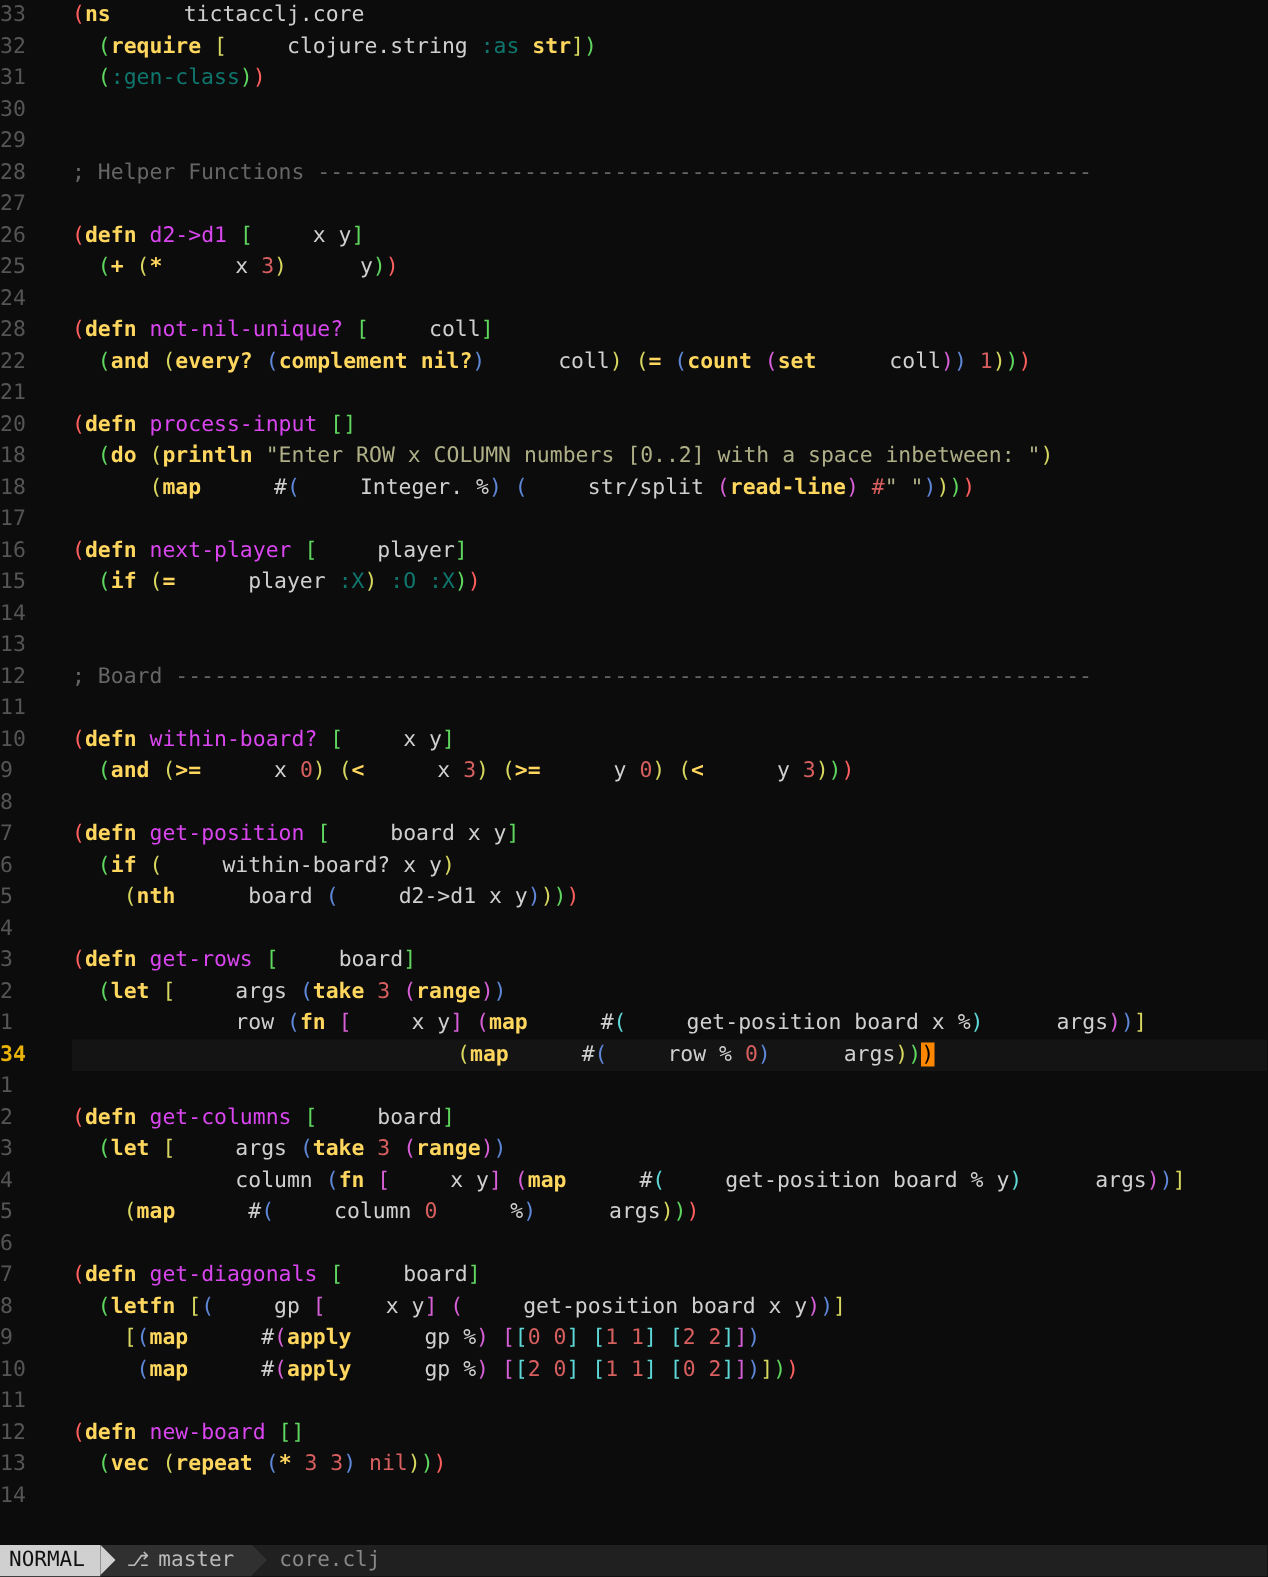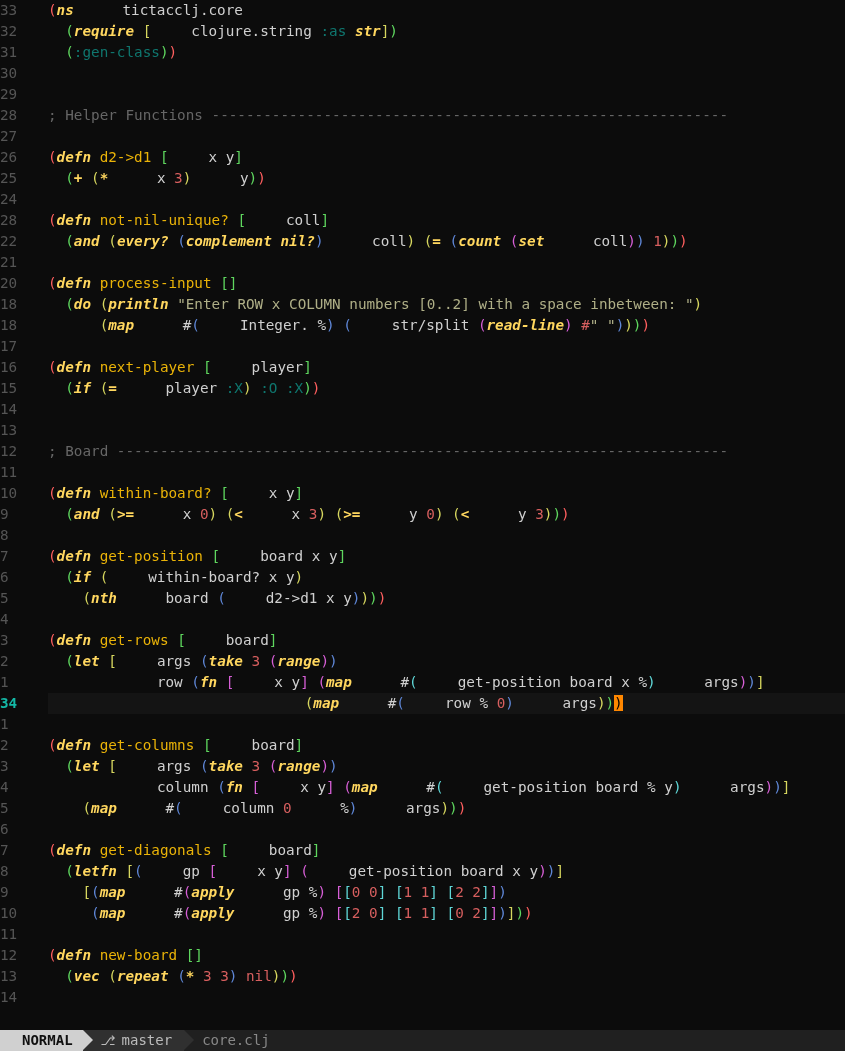--- a/index.html
+++ b/index.html
@@ -20,21 +20,21 @@
   }
   .gutter {
     width: 48px;
     text-align: left;
     padding-right: 8px;
     color: #555;
     user-select: none;
     flex-shrink: 0;
   }
   .gutter .ln { height: 21px; }
-  .gutter .cur { color: #14b8a6; font-weight: bold; }
+  .gutter .cur { color: #eab308; font-weight: bold; }
   .code {
     flex: 1;
     white-space: pre;
     overflow: hidden;
   }
   .code .row { height: 21px; }
   .row.curline { background: #141414; text-align: center; }
   .statusbar {
     position: absolute;
     bottom: 0;
@@ -43,22 +43,22 @@
     height: 21px;
     background: #202020;
     display: flex;
     align-items: center;
     font-size: 14px;
     color: #888;
   }
   .mode-seg {
     background: #d0d0d0;
     color: #101010;
-    font-weight: bold;
-    padding: 0 10px 0 22px;
+    font-weight: normal;
+    padding: 0 10px 0 6px;
     height: 100%;
     display: flex;
     align-items: center;
     position: relative;
   }
   .mode-seg::after {
     content: "";
     position: absolute;
     right: -10px; top: 0;
     border-top: 10.5px solid transparent;
@@ -89,22 +89,22 @@
   }
   .branch-icon { margin-right: 6px; font-size: 13px; }
 
   
   .p-red    { color: #ff5f5f; }
   .p-grn    { color: #5fd75f; }
   .p-yel    { color: #d7d75f; }
   .p-blu    { color: #5f87d7; }
   .p-mag    { color: #d75fd7; }
   .p-cyn    { color: #5fd7d7; }
-  .kw2      { color: #ffd75f; font-weight: bold; font-style: italic; }
-  .fn       { color: #eab308; }
+  .kw2      { color: #ffd75f; font-weight: bold; }
+  .fn       { color: #d946ef; }
   .sym      { color: #d0d0d0; margin-left: 40px; }
   .num      { color: #d75f5f; }
   .str      { color: #afaf87; }
   .cmt      { color: #666; }
   .kwd      { color: #0f766e; }
   .cursor   { background: #ff8700; color: #000; }
 </style>
 </head>
 <body>
 

